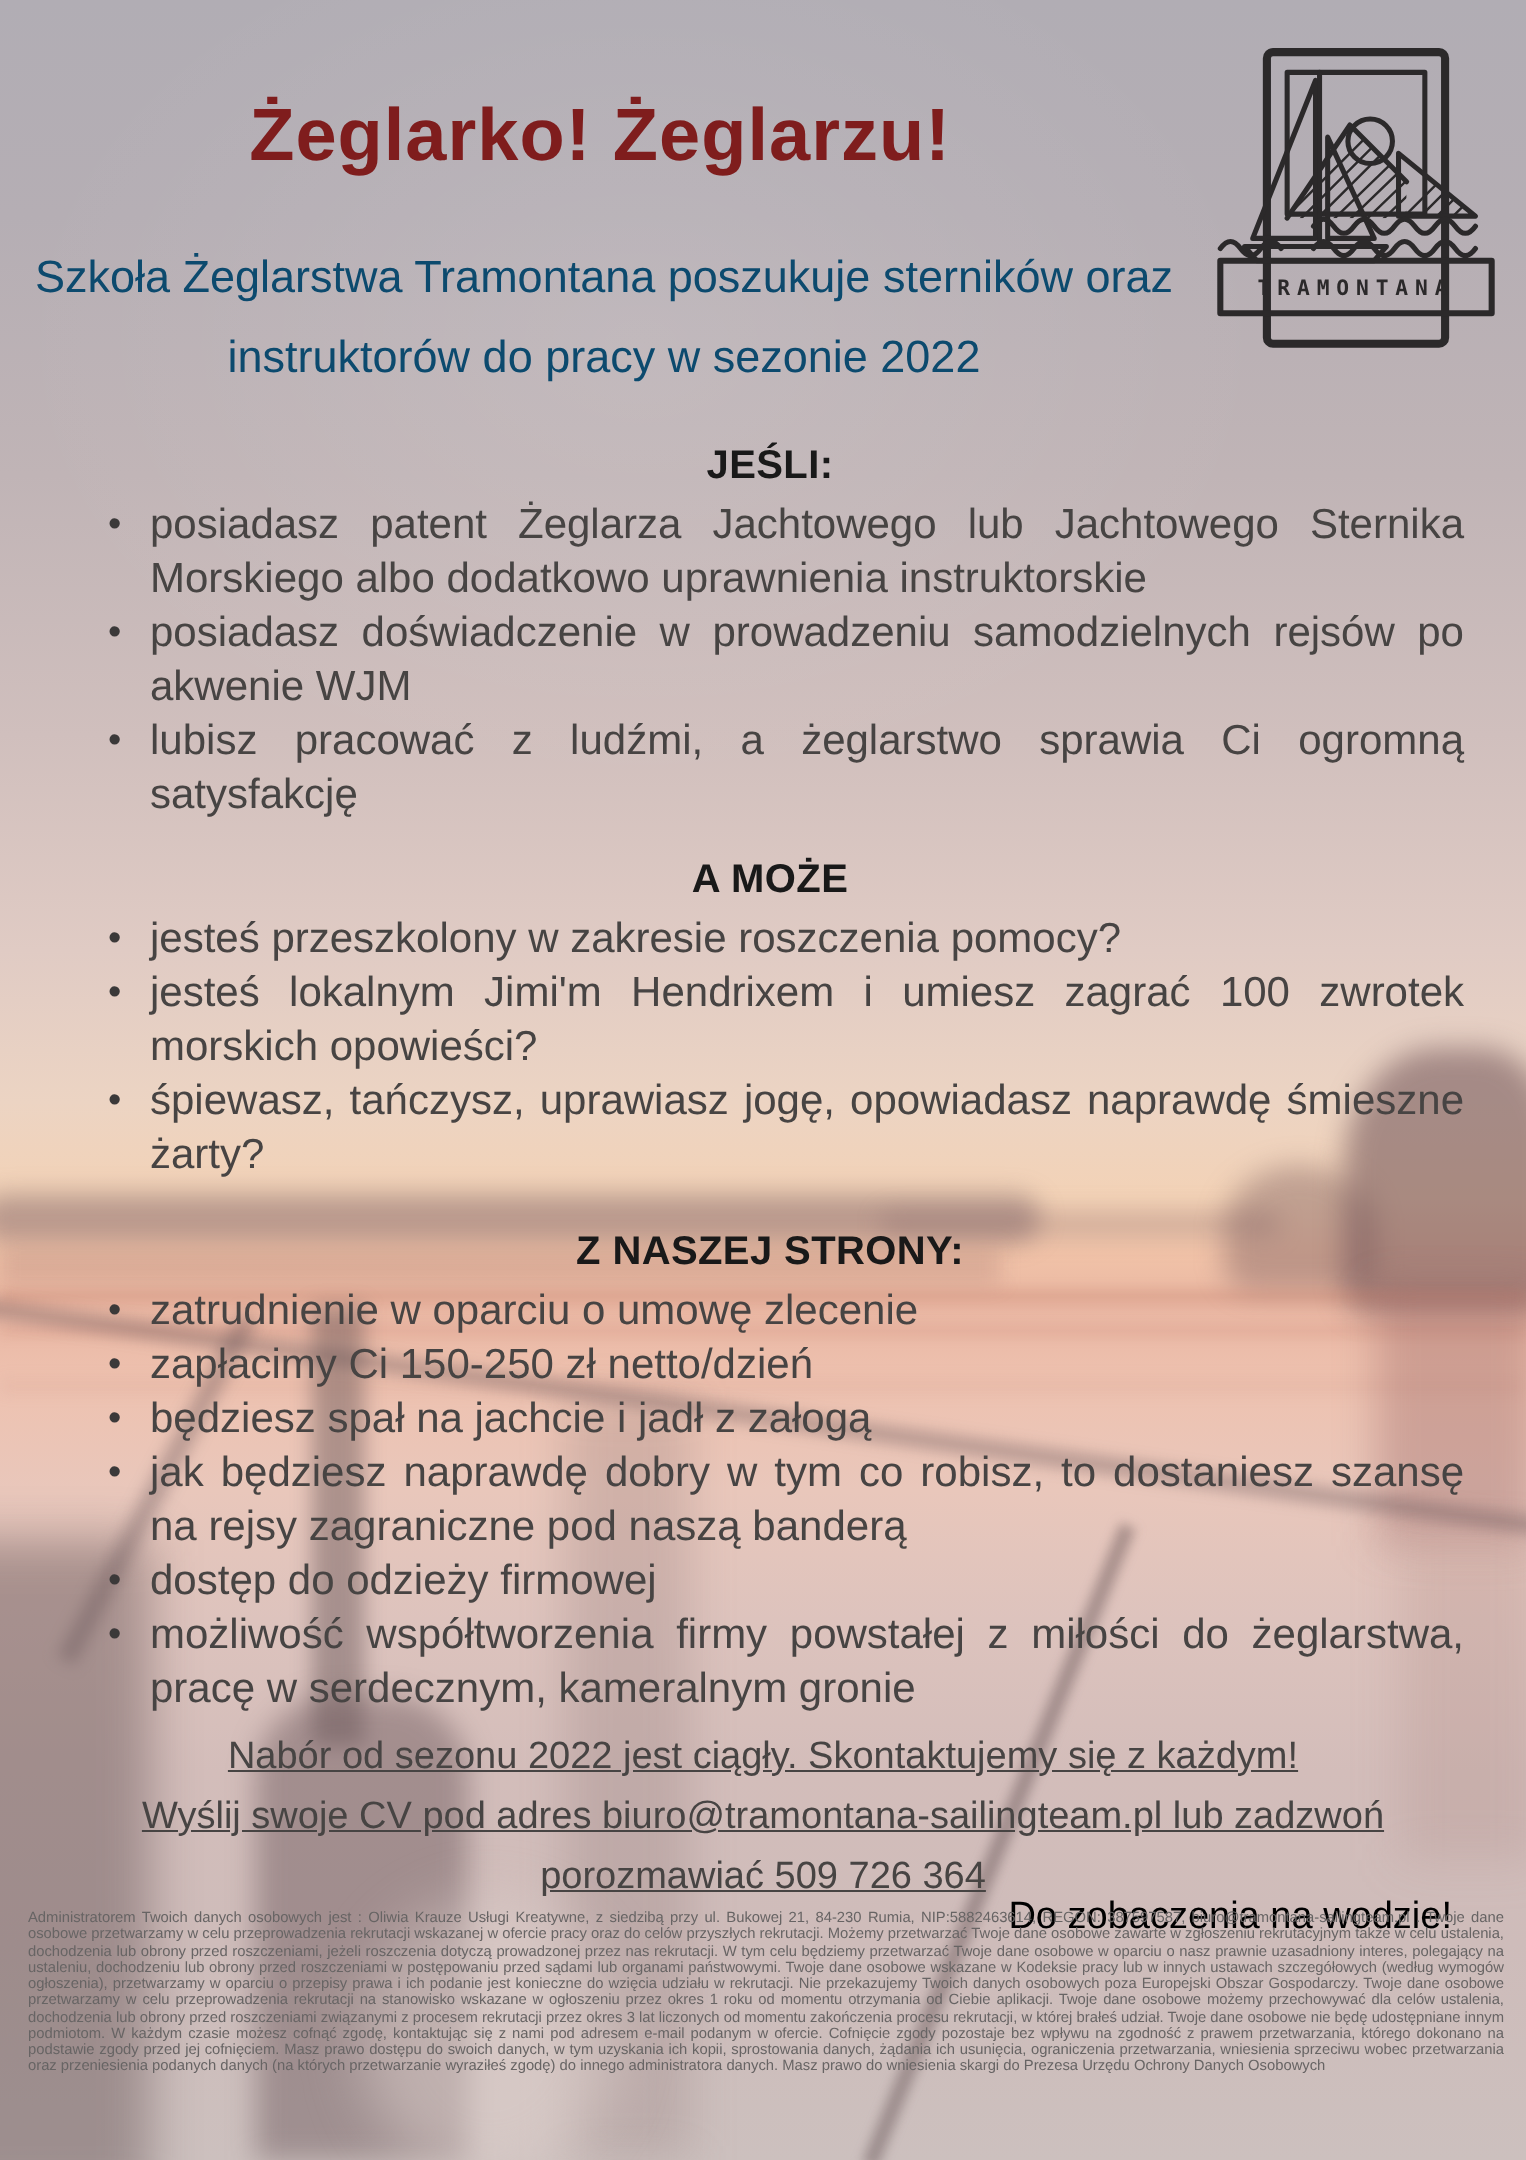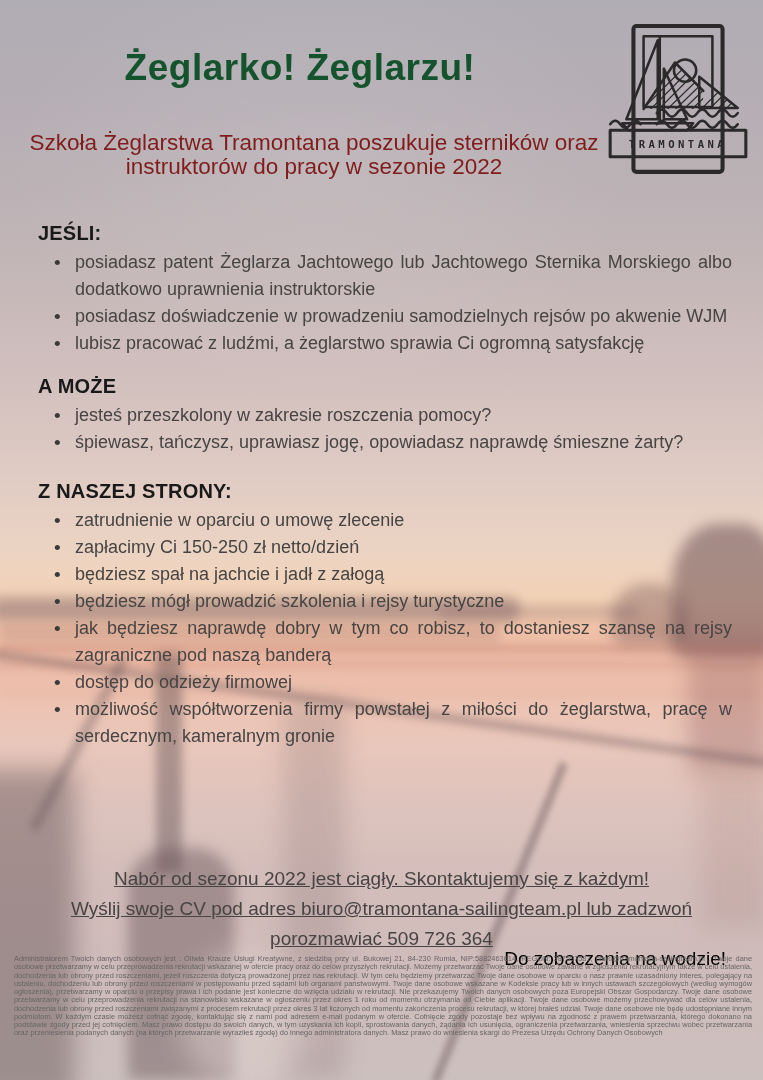--- a/index.html
+++ b/index.html
@@ -55,38 +55,38 @@
     background:rgba(140,115,115,0.26);filter:blur(11px);}
   .light-blob{left:180px;top:950px;width:130px;height:140px;border-radius:50%;
     background:rgba(224,210,206,0.5);filter:blur(14px);}
   .stick-right{left:560px;top:763px;width:8px;height:345px;
     background:rgba(95,78,80,0.45);filter:blur(3px);
     transform:rotate(22deg);transform-origin:top center;}
   
   .content{position:absolute;inset:0;z-index:2;}
   .title{
     position:absolute;left:0;top:47px;width:600px;margin:0;
-    text-align:center;font-size:37px;font-weight:bold;color:#14532d;letter-spacing:0.5px;
+    text-align:center;font-size:37px;font-weight:bold;color:#7f1d1d;letter-spacing:0.5px;
   }
   .subtitle{
-    position:absolute;left:8px;top:119px;width:588px;margin:12px;
-    text-align:center;font-size:22.5px;font-weight:normal;color:#7f1d1d;line-height:24px;
+    position:absolute;left:8px;top:119px;width:588px;margin:0;
+    text-align:center;font-size:22.5px;font-weight:normal;color:#0c4a6e;line-height:40px;
   }
   .logo{position:absolute;right:9px;top:22px;width:152px;height:162px;}
   .logo svg{width:100%;height:100%;}
   .logo .ln{fill:none;stroke:#2b292a;stroke-linejoin:round;stroke-linecap:round;}
   .logo .wordmark{fill:#2b292a;font-family:"DejaVu Sans Mono",monospace;
     font-size:10.5px;letter-spacing:3.4px;font-weight:bold;}
   .sections{position:absolute;left:38px;top:222px;width:694px;}
-  .sections h2{margin:0 0 4px 0;font-size:20px;font-weight:bold;color:#191919;letter-spacing:0.2px;}
+  .sections h2{margin:0 0 4px 0;font-size:20px;font-weight:bold;color:#191919;letter-spacing:0.2px;text-align:center;}
   .sections section{margin-bottom:18px;}
   .sections section.s2{margin-bottom:24px;}
   .sections ul{list-style:none;margin:0;padding:0;}
   .sections li{
-    position:relative;padding-left:37px;font-size:18px;color:#474443;
+    position:relative;padding-left:37px;font-size:21px;color:#474443;
     line-height:27px;text-align:justify;
   }
   .sections li::before{
     content:"•";position:absolute;left:16px;top:0;color:#3b3939;font-size:19px;
   }
   .contact{
     position:absolute;left:0;top:864px;width:763px;margin:0;
     text-align:center;font-size:19px;color:#474443;line-height:30px;text-decoration:underline;
   }
   .signoff{
@@ -175,30 +175,30 @@
       <ul>
         <li>posiadasz patent Żeglarza Jachtowego lub Jachtowego Sternika Morskiego albo dodatkowo uprawnienia instruktorskie</li>
         <li>posiadasz doświadczenie w prowadzeniu samodzielnych rejsów po akwenie WJM</li>
         <li>lubisz pracować z ludźmi, a żeglarstwo sprawia Ci ogromną satysfakcję</li>
       </ul>
     </section>
     <section class="s2">
       <h2>A MOŻE</h2>
       <ul>
         <li>jesteś przeszkolony w zakresie roszczenia pomocy?</li>
+        <li>jesteś lokalnym Jimi'm Hendrixem i umiesz zagrać 100 zwrotek morskich opowieści?</li>
         <li>śpiewasz, tańczysz, uprawiasz jogę, opowiadasz naprawdę śmieszne żarty?</li>
       </ul>
     </section>
     <section>
       <h2>Z NASZEJ STRONY:</h2>
       <ul>
         <li>zatrudnienie w oparciu o umowę zlecenie</li>
         <li>zapłacimy Ci 150-250 zł netto/dzień</li>
         <li>będziesz spał na jachcie i jadł z załogą</li>
-        <li>będziesz mógł prowadzić szkolenia i rejsy turystyczne</li>
         <li>jak będziesz naprawdę dobry w tym co robisz, to dostaniesz szansę na rejsy zagraniczne pod naszą banderą</li>
         <li>dostęp do odzieży firmowej</li>
         <li>możliwość współtworzenia firmy powstałej z miłości do żeglarstwa, pracę w serdecznym, kameralnym gronie</li>
       </ul>
     </section>
   </div>
 
   <div class="contact">
     <div>Nabór od sezonu 2022 jest ciągły. Skontaktujemy się z każdym!</div>
     <div>Wyślij swoje CV pod adres biuro@tramontana-sailingteam.pl lub zadzwoń</div>

